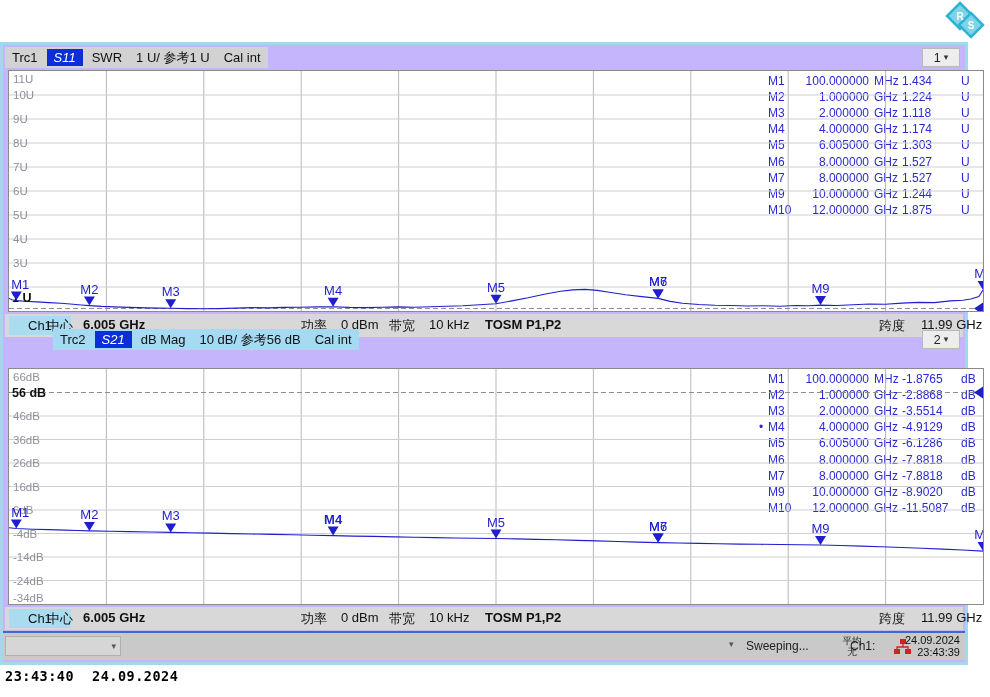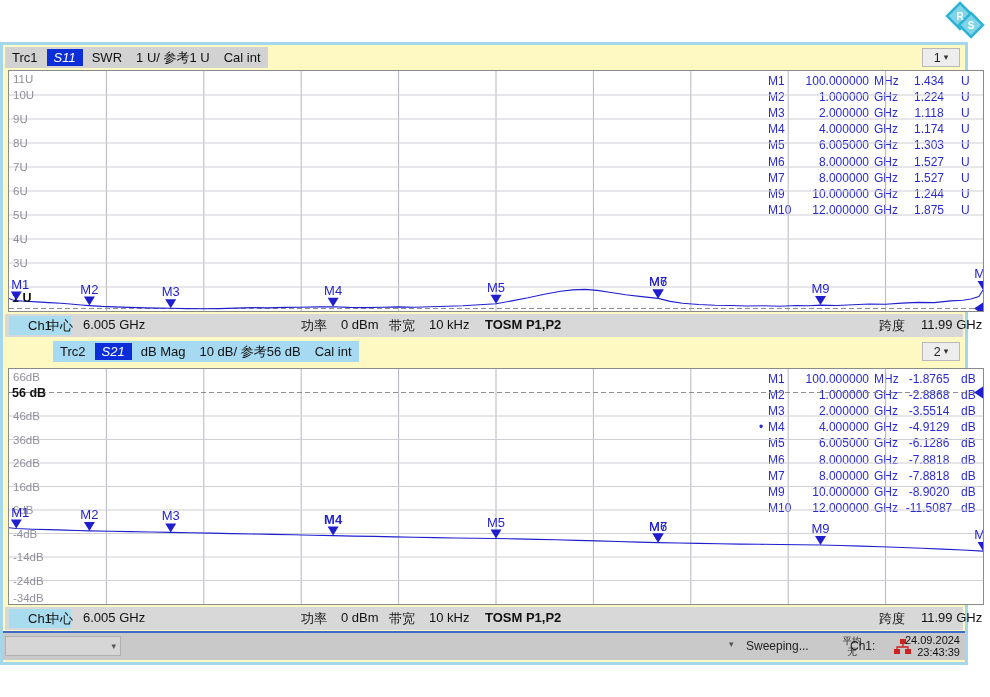--- a/index.html
+++ b/index.html
@@ -1,21 +1,21 @@
 <!DOCTYPE html>
 <html><head>
 <meta charset="utf-8">
 <style>
   html,body{margin:0;padding:0;background:#fff;}
   body{font-family:"Liberation Sans",sans-serif;-webkit-font-smoothing:antialiased;}
   #root{position:relative;width:990px;height:697px;background:#fff;overflow:hidden;}
 
   
   .app{position:absolute;left:0;top:42px;width:968px;height:623px;box-sizing:border-box;
-       border:3px solid #a5d7ec;background:#fef9c3;}
+       border:3px solid #a5d7ec;background:#c4b5fd;}
   .app-inner{position:relative;width:100%;height:100%;}
 
   
   .thdr{position:absolute;left:2px;right:2px;height:21px;display:flex;align-items:center;}
   .thdr .group{display:inline-flex;align-items:center;height:21px;font-size:13px;color:#111;}
   .thdr.gray .group{background:#d2d2d2;}
   .thdr.blue .group{background:#a6d9f2;}
   .seg{padding:0 7px;white-space:nowrap;}
   .badge{background:#0c2ed8;color:#fff;padding:1px 7px;margin:8px 2px;font-style:italic;}
   .win-btn{position:absolute;right:3px;top:1px;width:38px;height:19px;background:#ededed;
@@ -30,28 +30,28 @@
   #chart2{top:323px;height:237px;}
   .chart svg{position:absolute;left:0;top:0;}
 
   
   .mtable{position:absolute;top:2px;right:6px;color:#2a2ad2;font-size:12px;}
   .mrow{display:flex;align-items:center;height:16.1px;white-space:pre;}
   .mc-b{width:9px;}
   .mc-n{width:27px;}
   .mc-f{width:74px;text-align:right;}
   .mc-fu{width:28px;padding-left:5px;}
-  .mc-v{width:54px;text-align:center;}
+  .mc-v{width:54px;text-align:left;}
   .mc-vu{width:16px;padding-left:5px;}
 
   
   .chbar{position:absolute;left:2px;right:2px;height:23px;background:#d8d8d8;font-size:13px;color:#111;}
   .chbar span{position:absolute;top:3px;white-space:nowrap;}
   .ch-badge{left:4px;top:2px !important;background:#aadcf0;padding:0 19px;height:19px;line-height:19px;}
-  .l-center{left:42px;} .v-center{left:78px;}
+  .l-center{left:42px;} .v-center{left:78px;font-weight:bold;}
   .l-pow{left:296px;} .v-pow{left:336px;}
   .l-bw{left:384px;} .v-bw{left:424px;}
   .v-cal{left:480px;font-weight:bold;}
   .l-span{left:874px;} .v-span{left:916px;}
 
   
   .blue-sep{position:absolute;left:0;right:0;top:586px;height:2px;background:#4169c8;}
   .statusbar{position:absolute;left:0;right:0;top:588px;height:27px;background:#c9c9c9;font-size:12px;color:#222;}
   .combo{position:absolute;left:2px;top:3px;width:116px;height:20px;background:#d6d6d6;
          border:1px solid #b0b0b0;box-sizing:border-box;}
@@ -171,21 +171,21 @@
         <span class="v-center">6.005 GHz</span>
         <span class="l-pow">功率</span>
         <span class="v-pow">0 dBm</span>
         <span class="l-bw">带宽</span>
         <span class="v-bw">10 kHz</span>
         <span class="v-cal">TOSM P1,P2</span>
         <span class="l-span">跨度</span>
         <span class="v-span">11.99 GHz</span>
       </div>
 
-      <div class="thdr blue" style="top:296px;padding-left:48px;">
+      <div class="thdr blue" style="top:284px;padding-left:48px;">
         <div class="group">
           <span class="seg">Trc2</span>
           <span class="badge">S21</span>
           <span class="seg">dB Mag</span>
           <span class="seg">10 dB/ 参考56 dB</span>
           <span class="seg">Cal int</span>
         </div>
         <div class="win-btn">
           <span>2</span>
           <span class="chev">▾</span>
@@ -293,14 +293,17 @@
         </span>
         <div class="dt">
           <div>24.09.2024</div>
           <div>23:43:39</div>
         </div>
       </div>
 
     </div>
   </div>
 
+  <div class="footer">
+    <span>23:43:40</span><span>24.09.2024</span>
+  </div>
 
 </div>
 
 </body></html>

